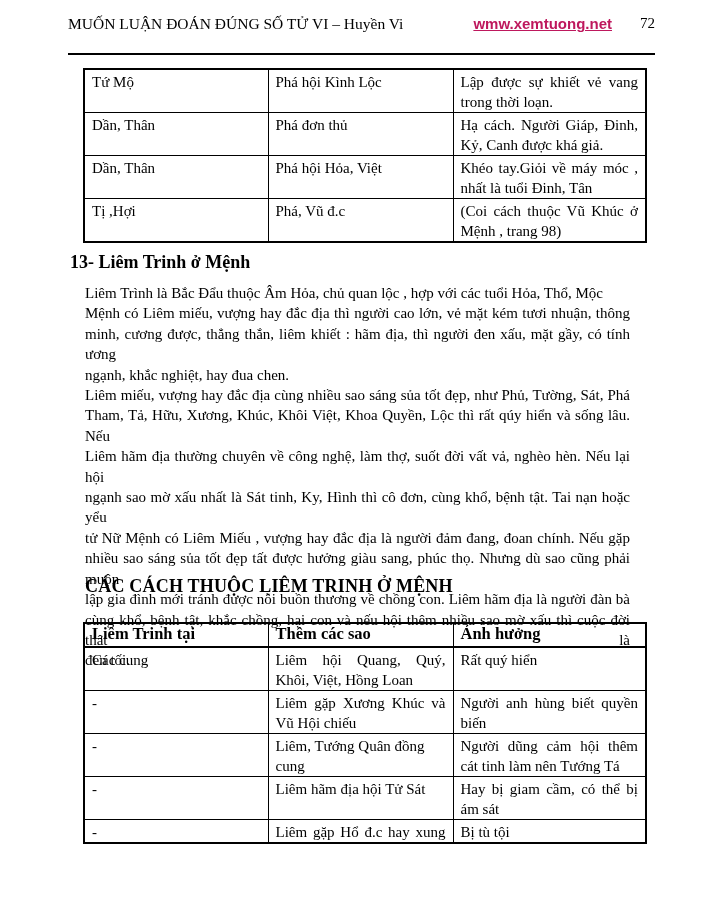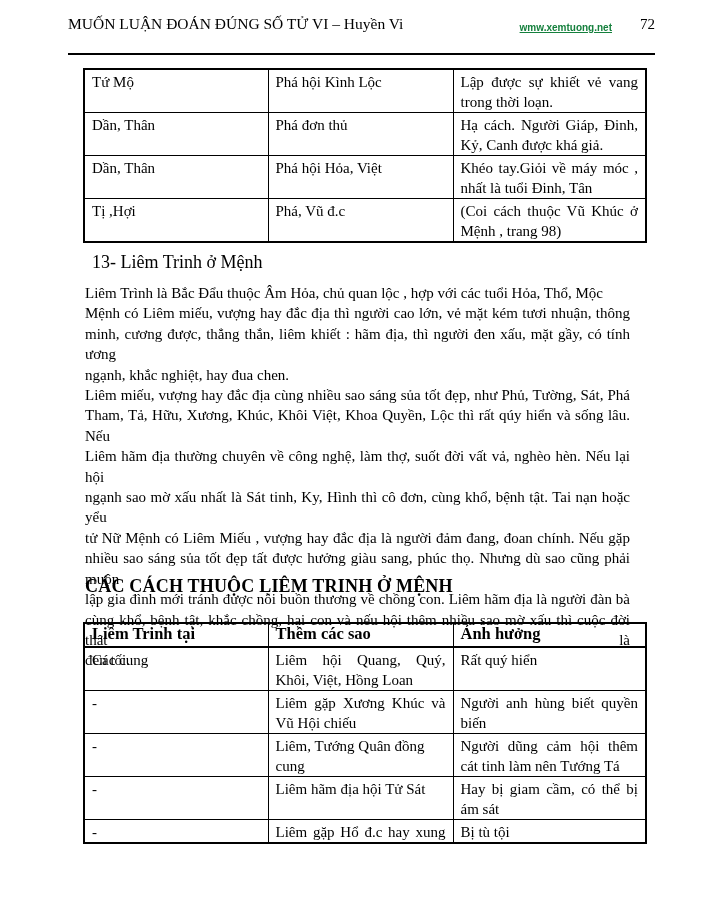--- a/index.html
+++ b/index.html
@@ -1,44 +1,44 @@
 <!DOCTYPE html>
 <html><head>
 <meta charset="utf-8">
 <style>
   html,body{margin:0;padding:0;background:#e8e8e8;}
   .page{position:relative;width:705px;height:913px;background:#ffffff;margin:0 auto;
         font-family:"Liberation Serif", serif;color:#000;overflow:hidden;}
 
   
-  .hdr{position:absolute;left:68px;top:15px;width:587px;display:flex;align-items:flex-end;}
+  .hdr{position:absolute;left:68px;top:15px;width:587px;display:flex;align-items:flex-start;}
   .hdr-title{font-size:15.5px;white-space:nowrap;}
   .hdr-spacer{flex:1;}
-  .hdr-link{font-family:"Liberation Sans", sans-serif;font-weight:bold;font-size:10px;
-            color:#15803d;text-decoration:underline;cursor:pointer;white-space:nowrap;}
+  .hdr-link{font-family:"Liberation Sans", sans-serif;font-weight:bold;font-size:15px;
+            color:#be185d;text-decoration:underline;cursor:pointer;white-space:nowrap;}
   .hdr-page{font-size:15px;margin-left:28px;}
   .rule{position:absolute;left:68px;top:53px;width:587px;height:2px;background:#000;}
 
   
   table{border-collapse:collapse;position:absolute;left:83px;width:562px;table-layout:fixed;
         border:2px solid #000;}
   td,th{border:1px solid #000;vertical-align:top;padding:2px 7px 0 7px;
         font-size:15px;line-height:20px;overflow:hidden;}
   #t1{top:68px;}
   #t1 tr{height:43px;margin-left:16px;}
   #t2{top:622px;}
   #t2 thead tr{height:24px;border-radius:12px;}
   #t2 thead th{border-bottom:2px solid #000;font-weight:bold;font-size:16.5px;
                text-align:left;padding-top:0;}
   #t2 .rA{height:43px;} #t2 .rB{height:42px;} #t2 .rC{height:23px;}
   .cj{text-align:justify;}
   .cjl{text-align:justify;text-align-last:justify;}
 
   
-  .heading13{position:absolute;left:92px;top:252px;font-size:18px;font-weight:normal;}
+  .heading13{position:absolute;left:70px;top:252px;font-size:18px;font-weight:bold;}
   .bodytext{position:absolute;left:85px;top:283px;width:545px;font-size:15px;line-height:20.4px;}
   .line{white-space:normal;}
   .line.just{text-align:justify;text-align-last:justify;}
   .subheading{position:absolute;left:85px;top:576px;font-size:18px;font-weight:bold;
               letter-spacing:0.2px;}
 </style>
 </head>
 <body>
 
 <div class="page">

